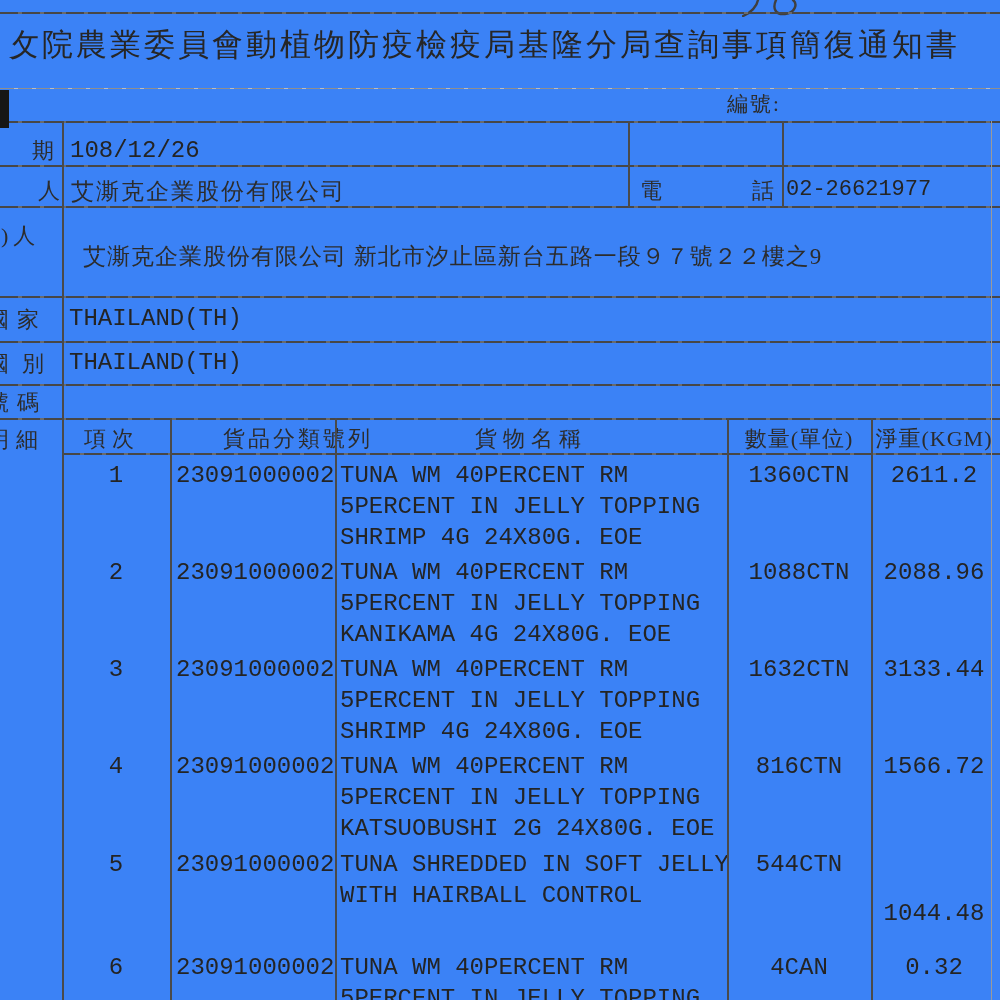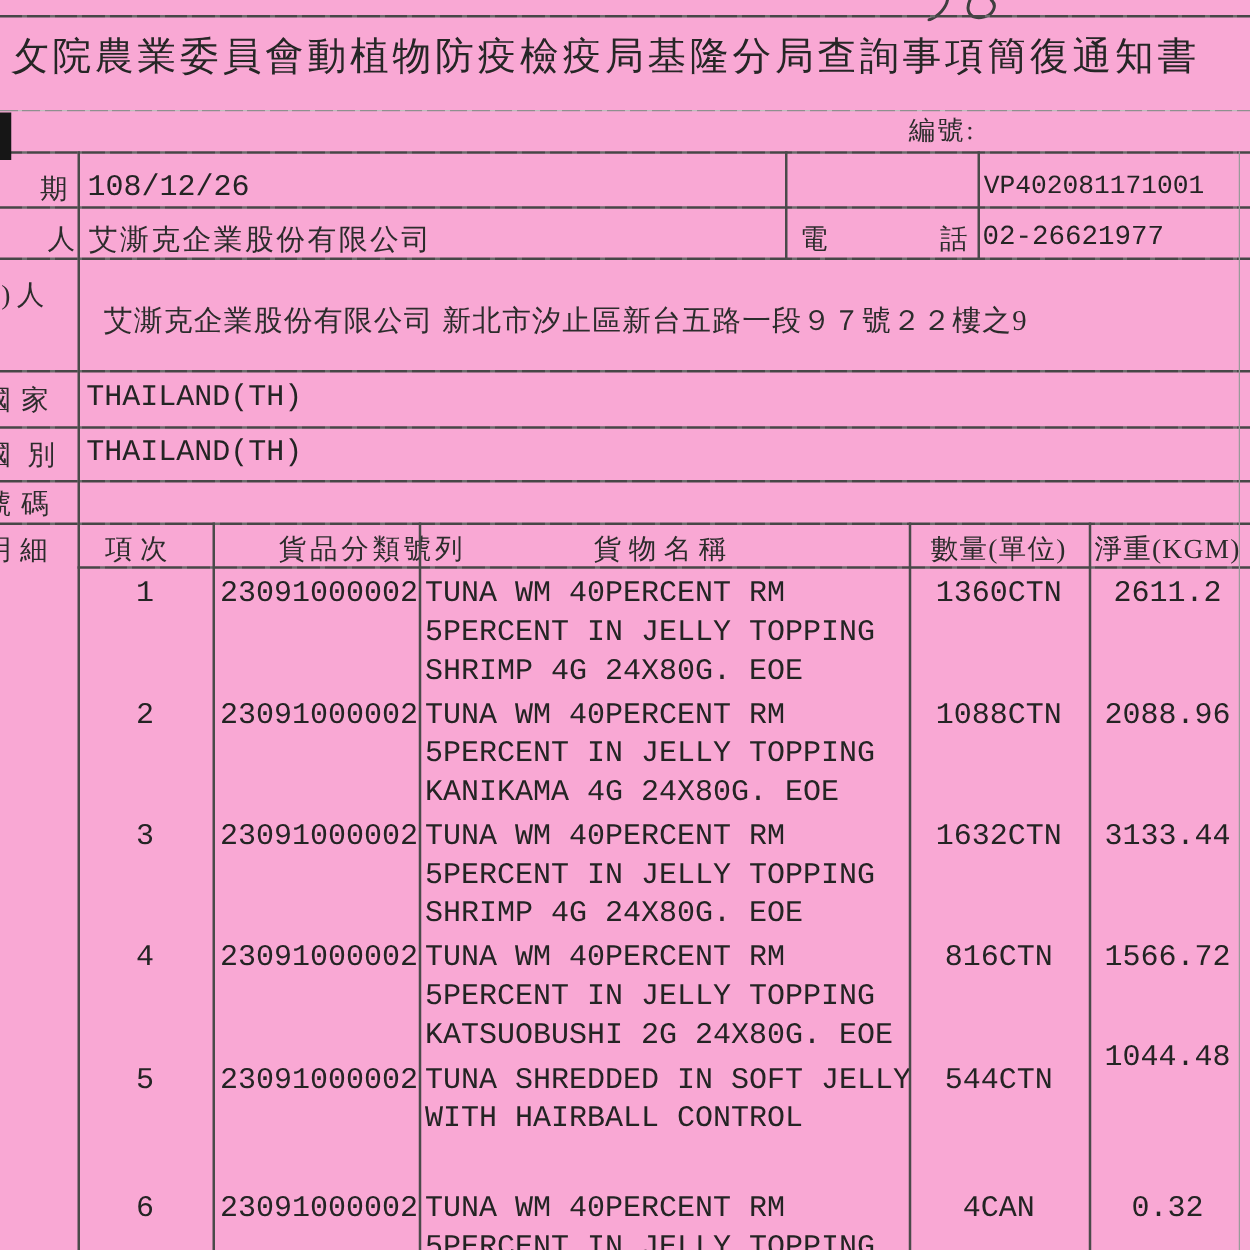--- a/index.html
+++ b/index.html
@@ -1,17 +1,17 @@
 <!DOCTYPE html>
 <html><head>
 <meta charset="utf-8">
 <style>
   html,body{margin:0;padding:0;}
   body{width:1000px;height:1000px;overflow:hidden;background:#e9e9e7;}
-  #canvas{position:relative;width:1000px;height:1000px;background:#f9a8d4;overflow:hidden;
+  #canvas{position:relative;width:1000px;height:1000px;background:#3b82f6;overflow:hidden;
           font-family:"Liberation Serif", serif;color:#2e2e2e;}
   .abs{position:absolute;}
   
   .hline{position:absolute;background:repeating-linear-gradient(90deg,#474747 0 18px,#6b6b6b 18px 22px);}
   .hline.faint{background:repeating-linear-gradient(90deg,#8f8f8f 0 14px,#bdbdbd 14px 18px);}
   .vline{position:absolute;background:#4a4a4a;}
   .vline.faint{background:#9a9a9a;}
   
   .c{font-family:"Liberation Serif", serif;color:#2c2c2c;}
   .m{font-family:"Liberation Mono", monospace;color:#242424;white-space:pre;}
@@ -43,21 +43,20 @@
 
   <div class="abs c" style="left:727px;top:90px;font-size:21px;letter-spacing:2px;">編號:</div>
 
   <div class="hline faint" style="left:0;top:88px;width:1000px;height:1px;"></div>
   <div class="hline" style="left:0;top:121px;width:1000px;height:2px;"></div>
 
   <div class="blob" style="left:0;top:90px;width:9px;height:38px;"></div>
 
   <div class="abs c lbl" style="left:32px;top:136px;">期</div>
   <div class="abs m" style="left:70px;top:137px;font-size:24px;">108/12/26</div>
-  <div class="abs m" style="left:787px;top:138px;font-size:21px;">VP402081171001</div>
   <div class="hline" style="left:0;top:165px;width:1000px;height:2px;"></div>
 
   <div class="abs c lbl" style="left:38px;top:176px;">人</div>
   <div class="abs c" style="left:71px;top:176px;font-size:23px;letter-spacing:2px;">艾澌克企業股份有限公司</div>
   <div class="abs c" style="left:640px;top:176px;font-size:22px;">電</div>
   <div class="abs c" style="left:752px;top:176px;font-size:22px;">話</div>
   <div class="abs m" style="left:786px;top:177px;font-size:22px;">02-26621977</div>
   <div class="hline" style="left:0;top:206px;width:1000px;height:2px;"></div>
 
   <div class="abs c lbl" style="left:1px;top:221px;letter-spacing:5px;">)人</div>
@@ -118,21 +117,21 @@
   <div class="item-desc m" style="top:784px;">5PERCENT IN JELLY TOPPING</div>
   <div class="item-desc m" style="top:815px;">KATSUOBUSHI 2G 24X80G. EOE</div>
   <div class="item-qty m" style="top:753px;">816CTN</div>
   <div class="item-wt m" style="top:753px;">1566.72</div>
 
   <div class="item-no m" style="top:851px;">5</div>
   <div class="item-code m" style="top:851px;">23091000002</div>
   <div class="item-desc m" style="top:882px;">WITH HAIRBALL CONTROL</div>
   <div class="item-desc m" style="top:851px;">TUNA SHREDDED IN SOFT JELLY</div>
   <div class="item-qty m" style="top:851px;">544CTN</div>
-  <div class="item-wt m" style="top:833px;">1044.48</div>
+  <div class="item-wt m" style="top:900px;">1044.48</div>
 
   <div class="item-no m" style="top:954px;">6</div>
   <div class="item-code m" style="top:954px;">23091000002</div>
   <div class="item-desc m" style="top:954px;">TUNA WM 40PERCENT RM</div>
   <div class="item-desc m" style="top:985px;">5PERCENT IN JELLY TOPPING</div>
   <div class="item-qty m" style="top:954px;">4CAN</div>
   <div class="item-wt m" style="top:954px;">0.32</div>
 
   <div class="vline" style="left:62px;top:121px;width:2px;height:879px;"></div>
   <div class="vline" style="left:628px;top:121px;width:2px;height:87px;"></div>

